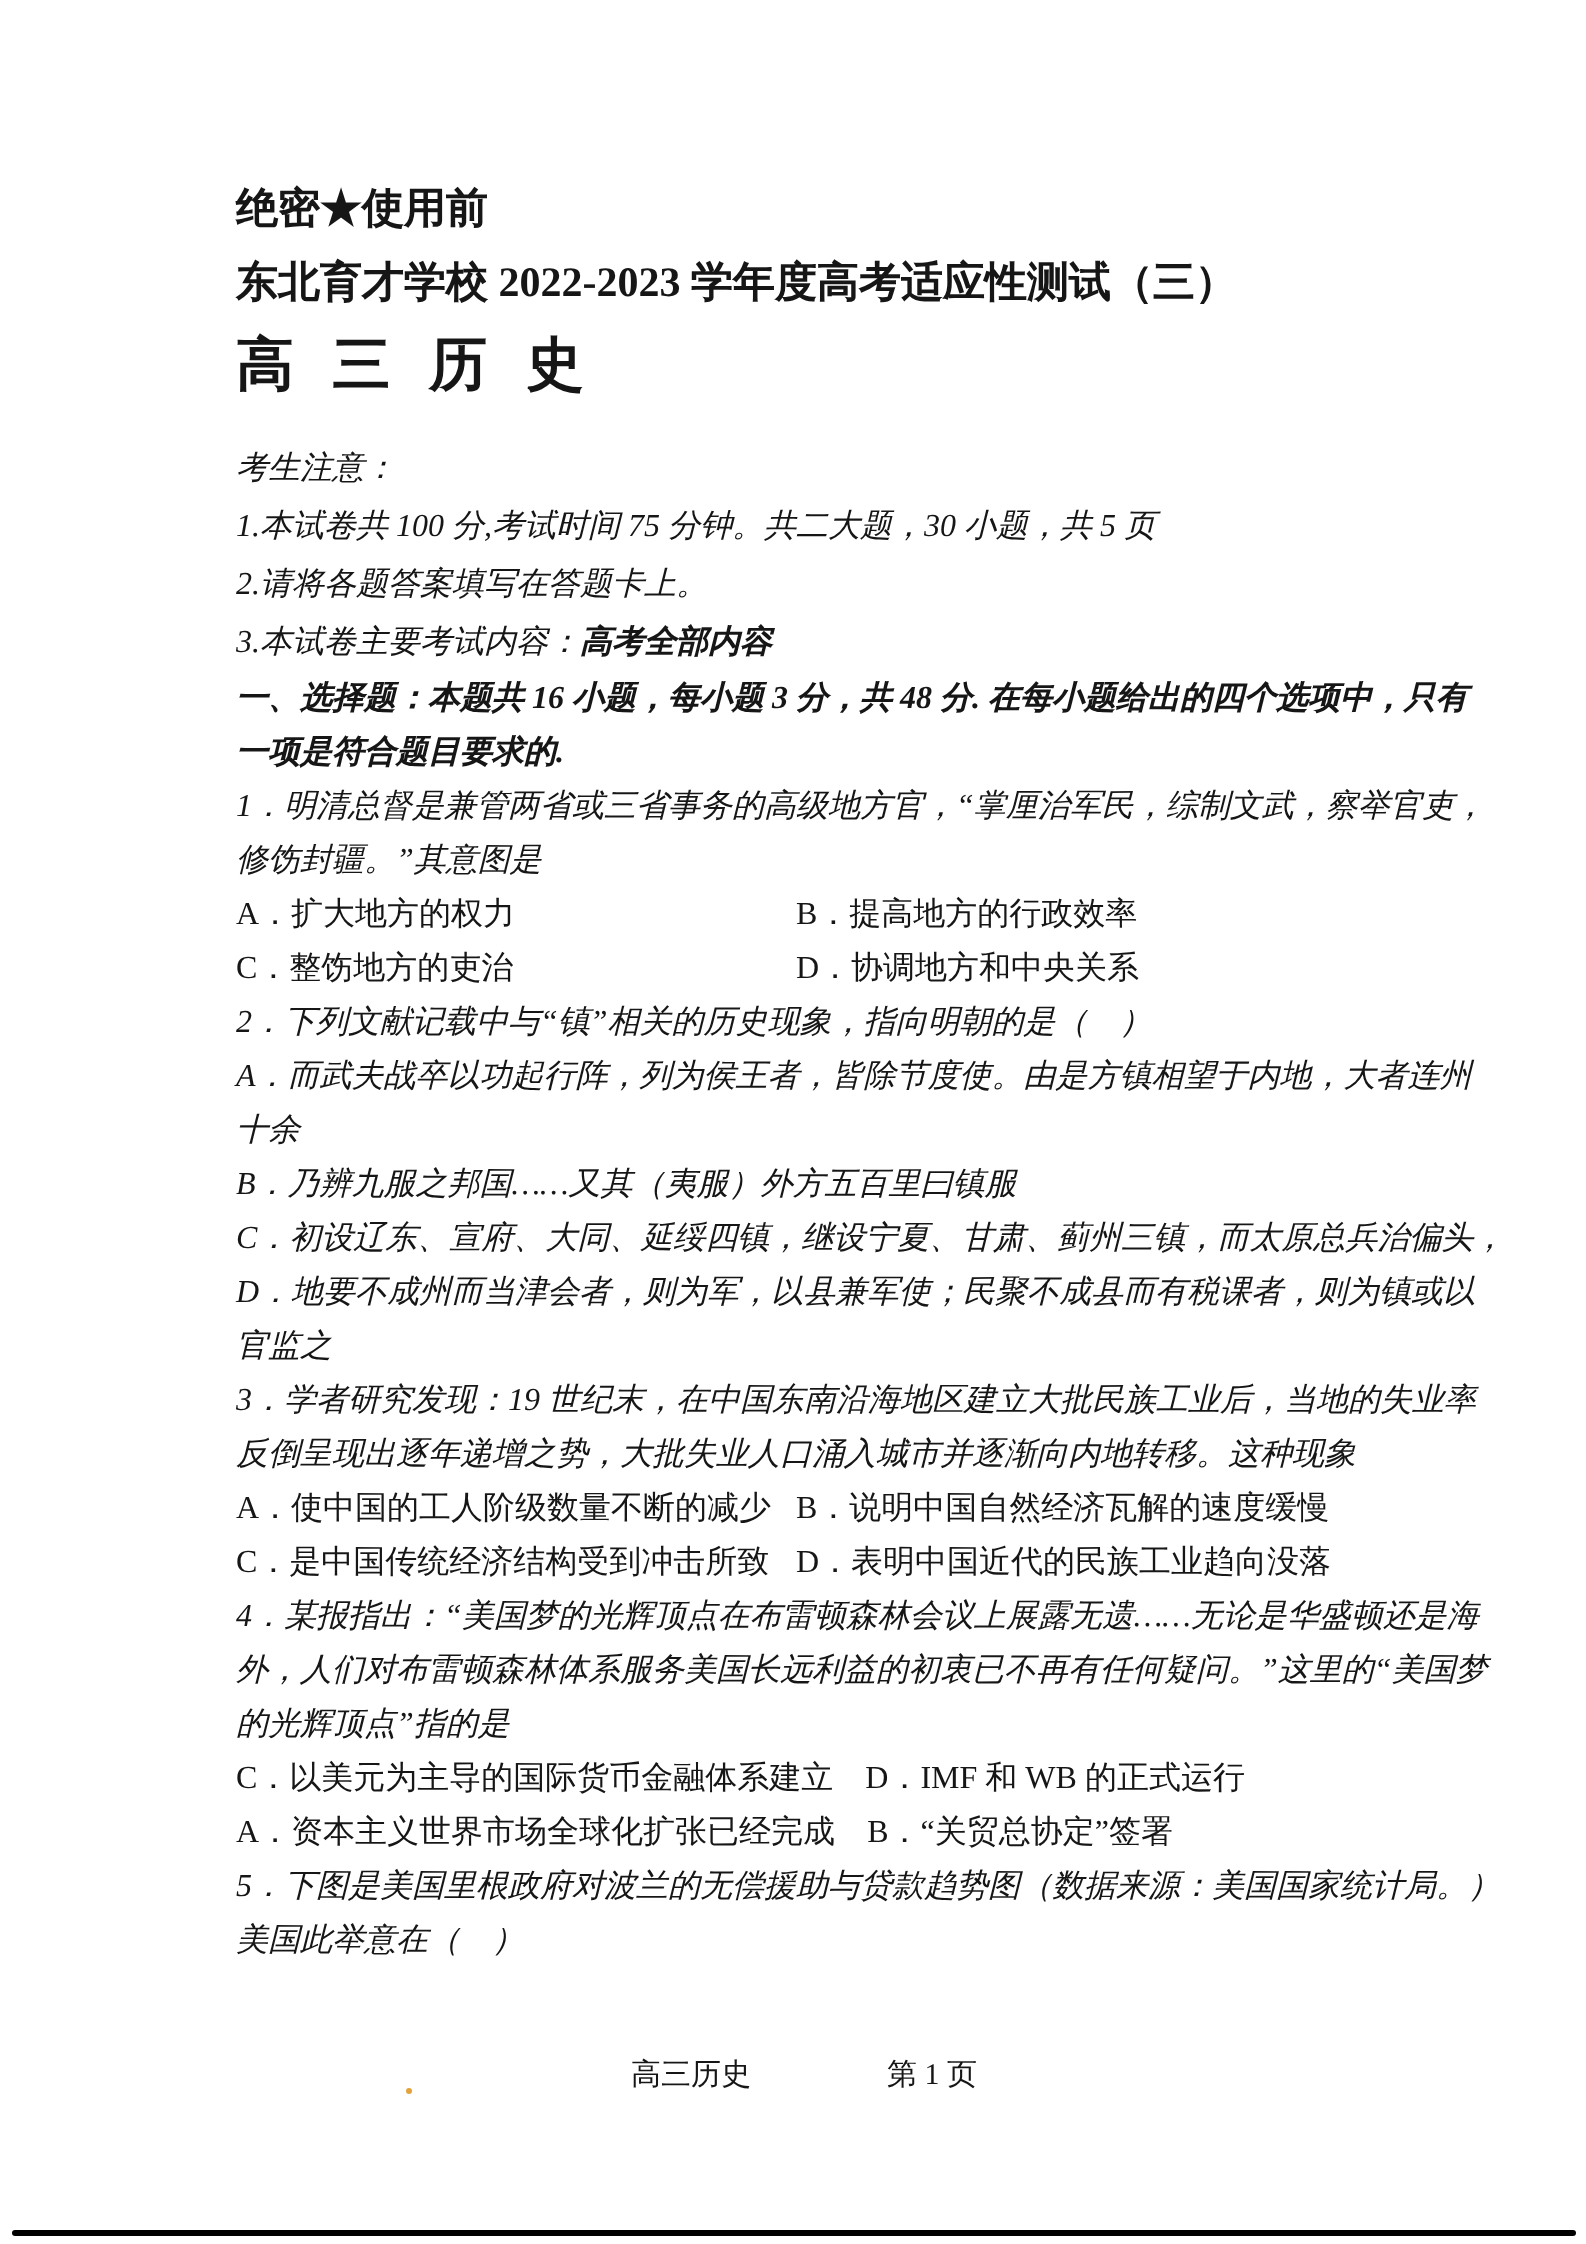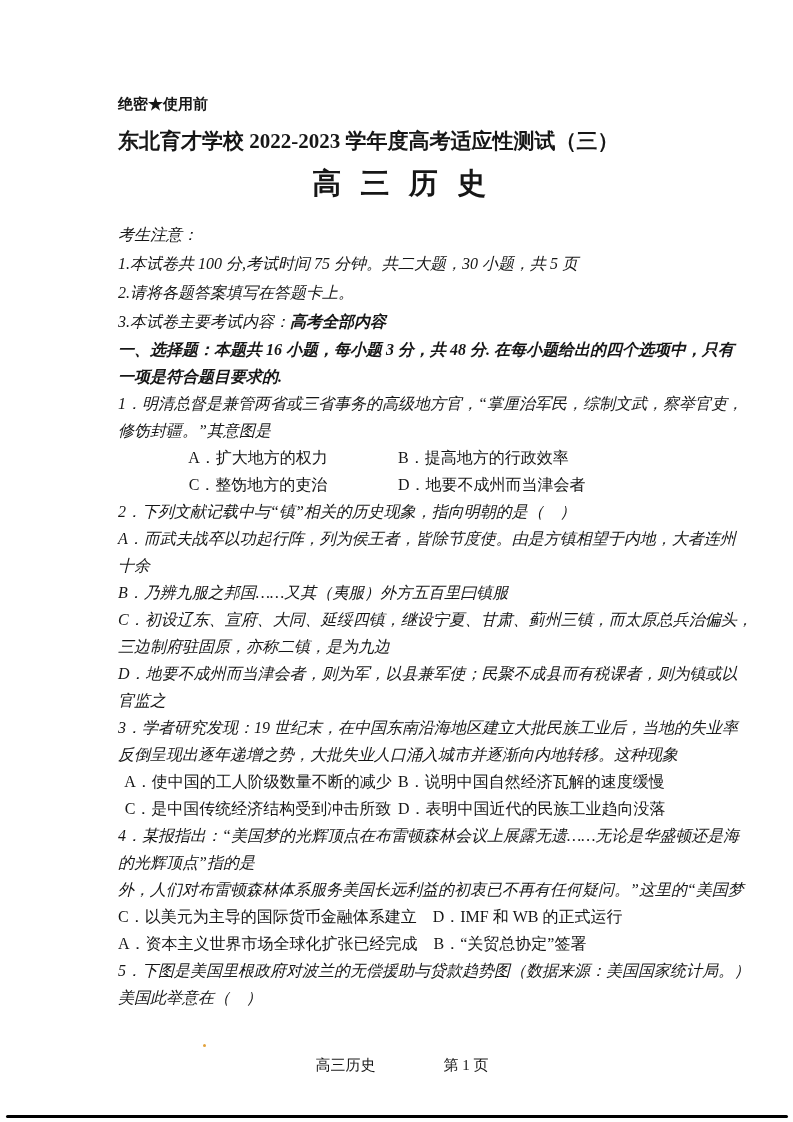--- a/index.html
+++ b/index.html
@@ -16,52 +16,51 @@
     color: #161616;
   }
   .page-content {
     position: absolute;
     left: 118px;
     top: 0;
     width: 568px;
   }
   .secrecy {
     margin-top: 93px;
-    font-size: 15px;
+    font-size: 21px;
     font-weight: bold;
     line-height: 22px;
   }
   .exam-title {
     margin-top: 11px;
     text-align: left;
     font-size: 21px;
     font-weight: bold;
     line-height: 30px;
     white-space: nowrap;
   }
   .subject-title {
     margin-top: 7px;
-    text-align: center;
     font-size: 29px;
     font-weight: bold;
     line-height: 40px;
     letter-spacing: 6px;
   }
   .notice {
     margin-top: 17px;
     font-size: 16px;
     line-height: 29px;
   }
   .body-block {
     font-size: 16px;
     line-height: 27px;
   }
   .line { white-space: nowrap; font-style: italic; }
   .bold { font-weight: bold; }
-  .opt-row { display: flex; text-align: center; }
+  .opt-row { display: flex; }
   .opt-left {
     width: 280px;
     flex-shrink: 0;
   }
   .opt-left-auto {
     width: auto;
     padding-right: 16px;
     flex-shrink: 0;
   }
   .footer {
@@ -116,52 +115,51 @@
 
   <div class="body-block">
     <div class="line">1．明清总督是兼管两省或三省事务的高级地方官，“掌厘治军民，综制文武，察举官吏，</div>
     <div class="line">修饬封疆。”其意图是</div>
     <div class="opt-row">
       <div class="opt-left">A．扩大地方的权力</div>
       <div>B．提高地方的行政效率</div>
     </div>
     <div class="opt-row">
       <div class="opt-left">C．整饬地方的吏治</div>
-      <div>D．地要不成州而当津会者</div>
+      <div>D．协调地方和中央关系</div>
     </div>
   </div>
 
   <div class="body-block">
     <div class="line">2．下列文献记载中与“镇”相关的历史现象，指向明朝的是（　）</div>
     <div class="line">A．而武夫战卒以功起行阵，列为侯王者，皆除节度使。由是方镇相望于内地，大者连州</div>
     <div class="line">十余</div>
     <div class="line">B．乃辨九服之邦国……又其（夷服）外方五百里曰镇服</div>
     <div class="line">C．初设辽东、宣府、大同、延绥四镇，继设宁夏、甘肃、蓟州三镇，而太原总兵治偏头，</div>
-    <div class="line">三边制府驻固原，亦称二镇，是为九边</div>
     <div class="line">D．地要不成州而当津会者，则为军，以县兼军使；民聚不成县而有税课者，则为镇或以</div>
     <div class="line">官监之</div>
   </div>
 
   <div class="body-block">
     <div class="line">3．学者研究发现：19 世纪末，在中国东南沿海地区建立大批民族工业后，当地的失业率</div>
     <div class="line">反倒呈现出逐年递增之势，大批失业人口涌入城市并逐渐向内地转移。这种现象</div>
     <div class="opt-row">
       <div class="opt-left">A．使中国的工人阶级数量不断的减少</div>
       <div>B．说明中国自然经济瓦解的速度缓慢</div>
     </div>
     <div class="opt-row">
       <div class="opt-left">C．是中国传统经济结构受到冲击所致</div>
       <div>D．表明中国近代的民族工业趋向没落</div>
     </div>
   </div>
 
   <div class="body-block">
     <div class="line">4．某报指出：“美国梦的光辉顶点在布雷顿森林会议上展露无遗……无论是华盛顿还是海</div>
+    <div class="line">外，人们对布雷顿森林体系服务美国长远利益的初衷已不再有任何疑问。”这里的“美国梦</div>
     <div class="line">的光辉顶点”指的是</div>
-    <div class="line">外，人们对布雷顿森林体系服务美国长远利益的初衷已不再有任何疑问。”这里的“美国梦</div>
     <div class="opt-row">
       <div class="opt-left-auto">C．以美元为主导的国际货币金融体系建立</div>
       <div>D．IMF 和 WB 的正式运行</div>
     </div>
     <div class="opt-row">
       <div class="opt-left-auto">A．资本主义世界市场全球化扩张已经完成</div>
       <div>B．“关贸总协定”签署</div>
     </div>
   </div>
 

